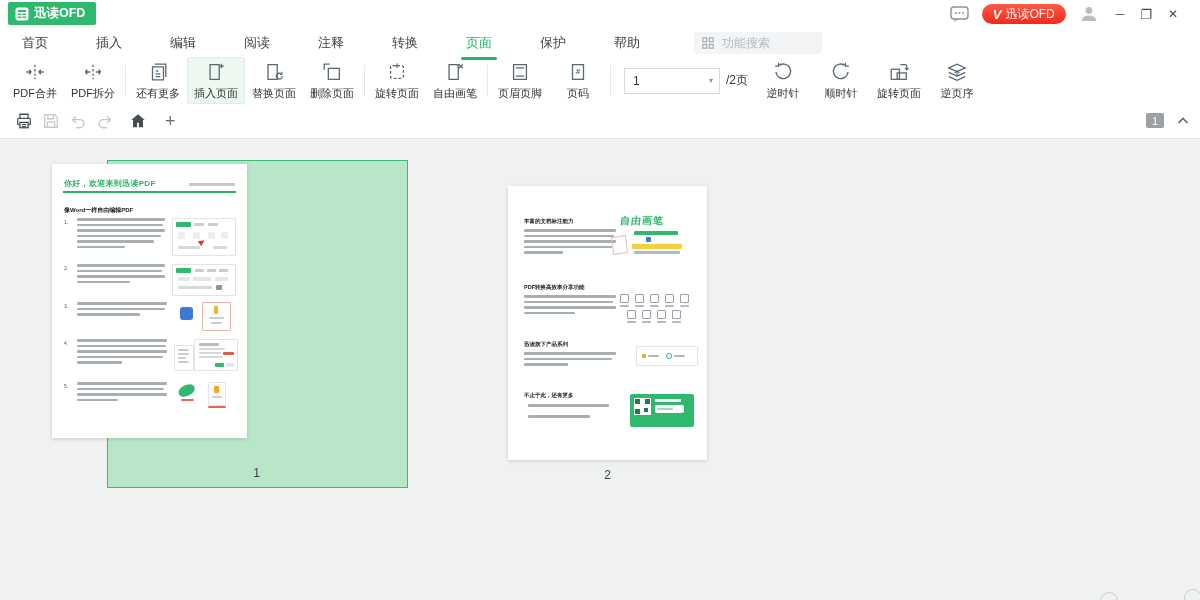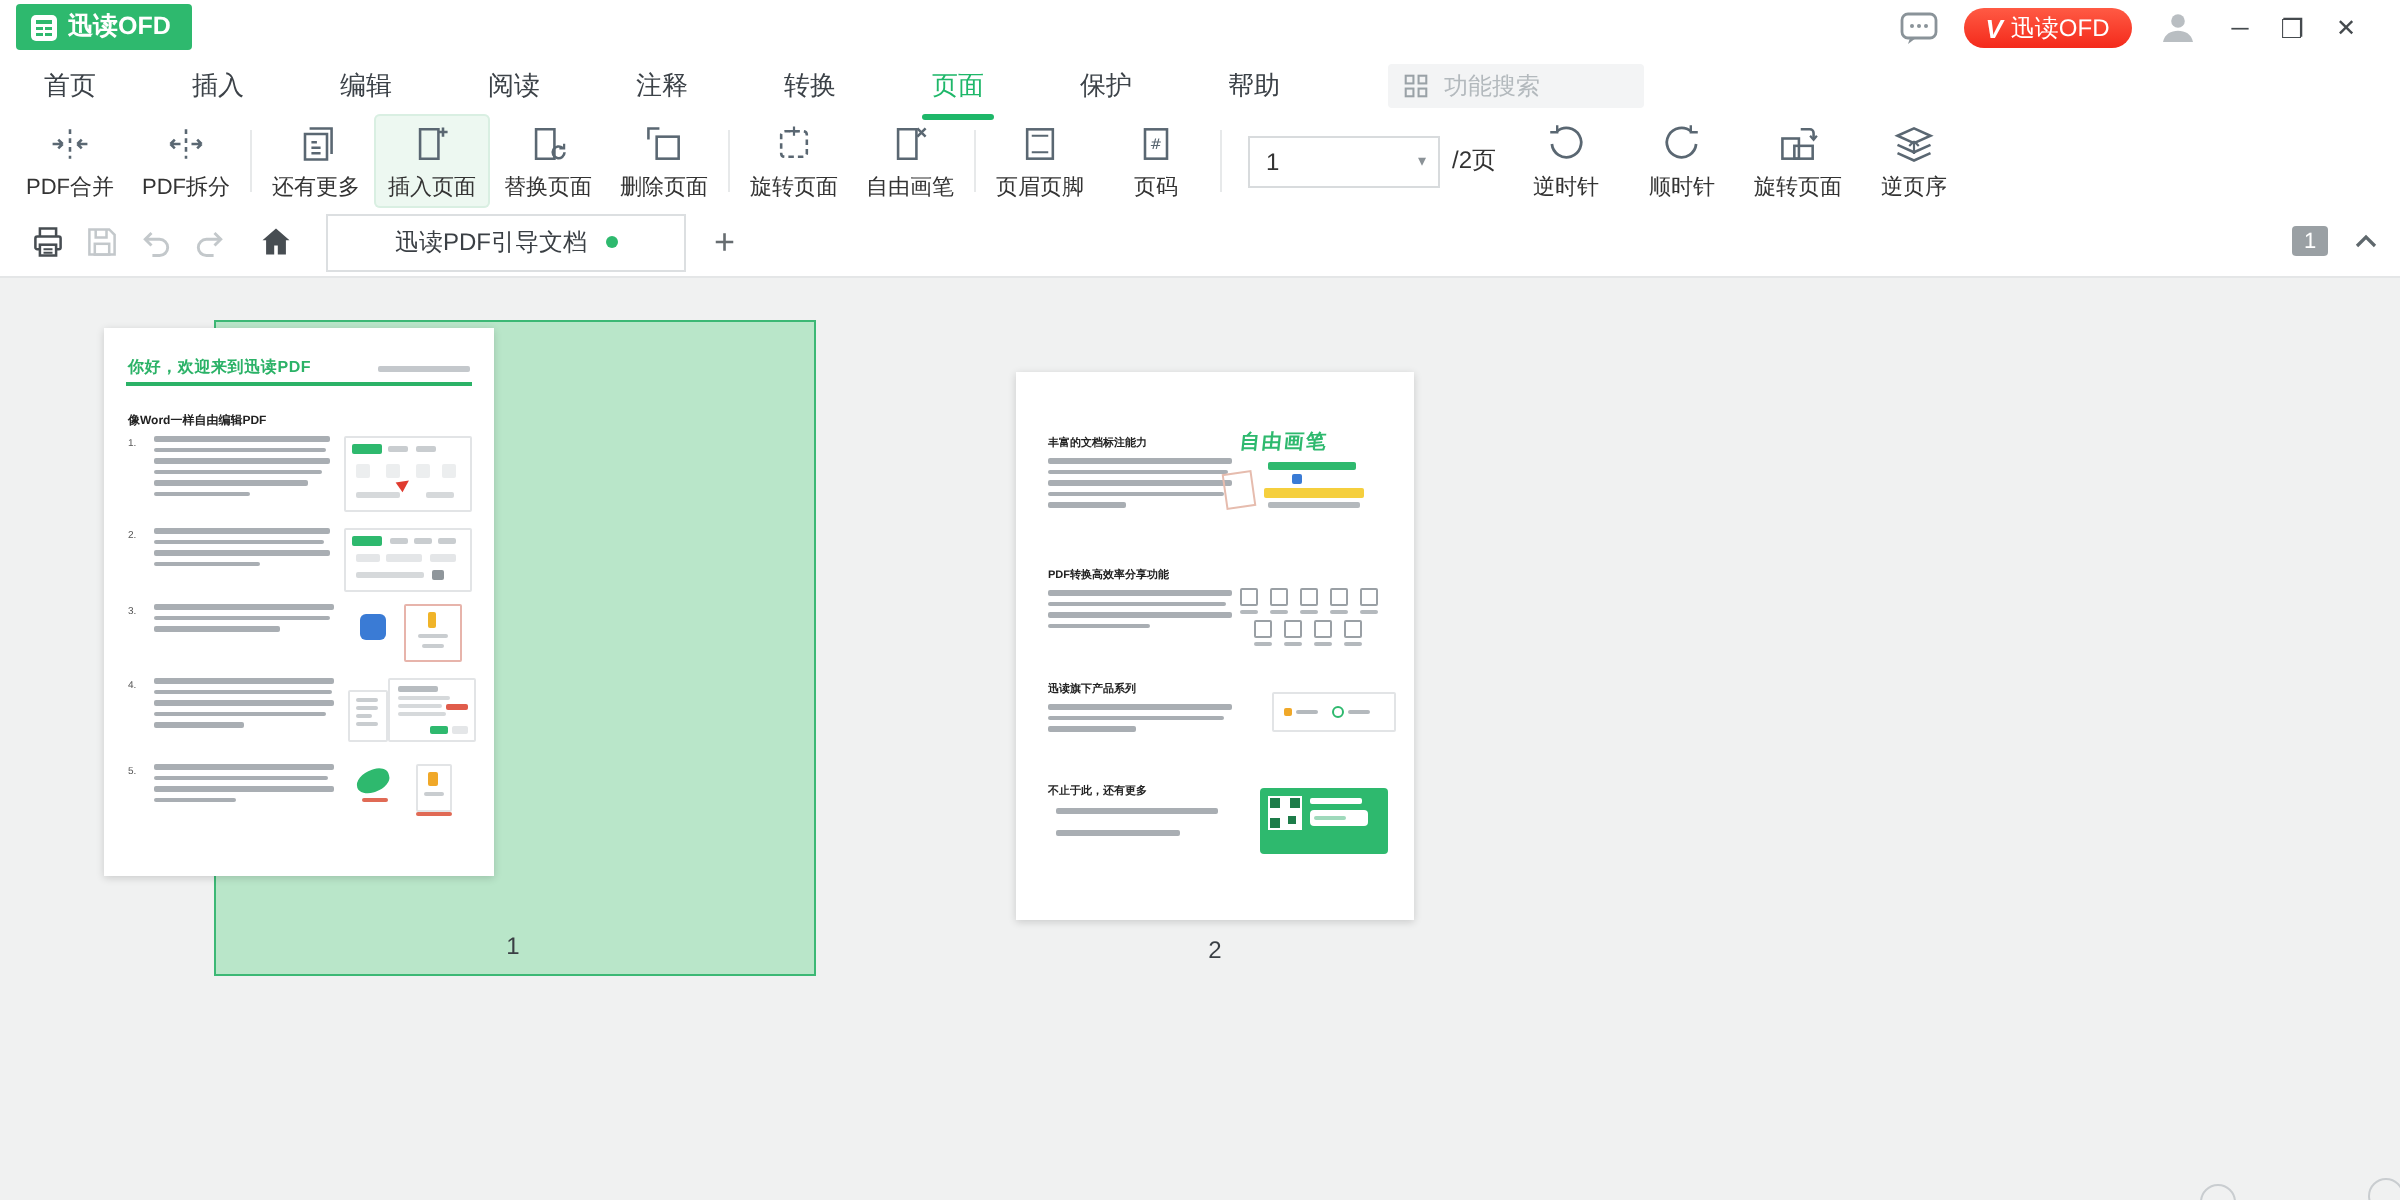--- a/index.html
+++ b/index.html
@@ -327,24 +327,20 @@
       <svg width="18" height="18" viewBox="0 0 20 20" fill="none" stroke="#c3c8cb" stroke-width="1.6">
         <path d="M16 8.5H8a4.5 4.5 0 0 0 0 9h4"></path>
           <path d="M12.5 5 16 8.5 12.5 12"></path>
       </svg>
     </div>
     <div class="qi" style="margin-left:6px">
       <svg width="18" height="18" viewBox="0 0 20 20">
         <path d="M10 2.5 2.5 9h2v8h4.5v-5h2v5h4.5V9h2z" fill="#474d52"></path>
       </svg>
     </div>
-    <div class="doctab">
-      <span>迅读PDF引导文档</span>
-      <span class="gdot"></span>
-    </div>
     <span class="plus">+</span>
     <span class="pbadge">1</span>
     <span class="chev">
       <svg width="14" height="14" viewBox="0 0 14 14" fill="none" stroke="#5f686d" stroke-width="1.6">
         <path d="M2.5 9 7 4.5 11.5 9"></path>
       </svg>
     </span>
   </div>
 
   <div class="canvas">

